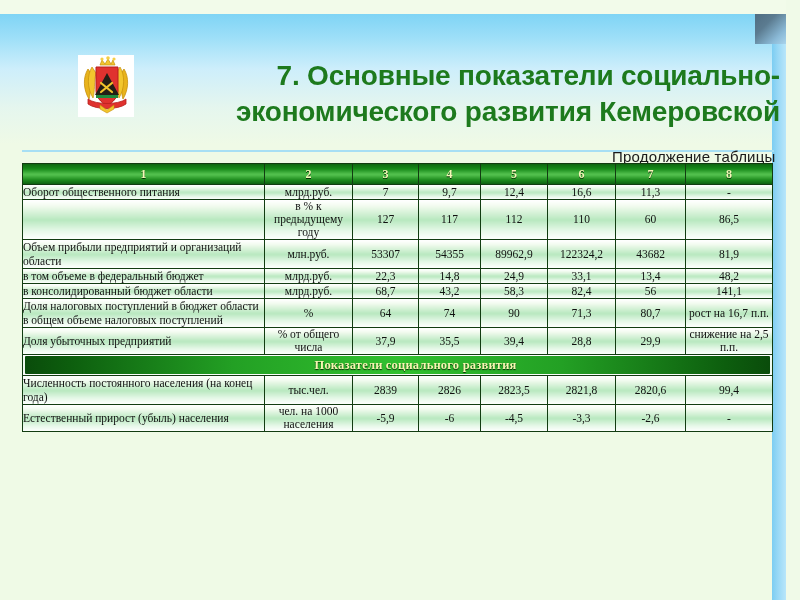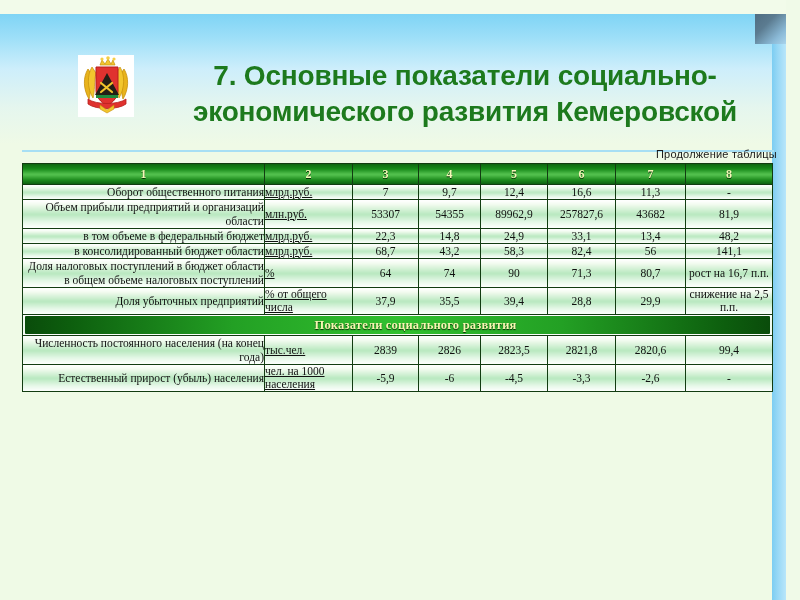--- a/index.html
+++ b/index.html
@@ -80,45 +80,44 @@
   .title {
     position: absolute;
     left: 150px;
     top: 58px;
     width: 630px;
     color: #1d7a1d;
     font-family: "Liberation Sans", sans-serif;
     font-weight: bold;
     font-size: 28px;
     line-height: 36px;
-    text-align: center;
+    text-align: right;
     letter-spacing: -0.2px;
     white-space: pre-line;
   }
 
   
   .title-rule {
     position: absolute;
     left: 22px;
     top: 150px;
     width: 752px;
     height: 2px;
     background: #a7dff4;
   }
 
   .continuation {
     position: absolute;
     left: 612px;
     top: 148px;
     font-family: "Liberation Sans", sans-serif;
-    font-size: 11px;
+    font-size: 15px;
     color: #1a1a1a;
     background: transparent;
     letter-spacing: 0.2px;
-    margin-left: 44px;
   }
 
   
   .tbl-wrap {
     position: absolute;
     left: 22px;
     top: 163px;
     width: 750px;
   }
   table.maintbl {
@@ -146,28 +145,28 @@
   }
 
   
   .cell {
     background: linear-gradient(to bottom, #ffffff 0%, #f2fbef 14%, #b8e8bf 50%, #e6f8e8 78%, #ffffff 100%);
     font-size: 11.5px;
     color: #111;
   }
   .c-name {
     padding: 2px 4px 2px 8px;
-    text-align: right;
+    text-align: left;
     line-height: 14px;
     font-family: Liberation Serif, serif;
   }
   .c-unit {
+    text-align: center;
     line-height: 13px;
     padding: 2px 2px;
-    text-decoration: underline;
   }
   .c-num {
     text-align: center;
     padding: 2px 2px;
     line-height: 13px;
   }
 
   
   tr.section td {
     height: 20px;
@@ -267,26 +266,36 @@
             <td class="cell c-name">Оборот общественного питания</td>
             <td class="cell c-unit">млрд.руб.</td>
             <td class="cell c-num">7</td>
             <td class="cell c-num">9,7</td>
             <td class="cell c-num">12,4</td>
             <td class="cell c-num">16,6</td>
             <td class="cell c-num">11,3</td>
             <td class="cell c-num">-</td>
           </tr>
           <tr>
+            <td class="cell c-name"></td>
+            <td class="cell c-unit">в % к предыдущему году</td>
+            <td class="cell c-num">127</td>
+            <td class="cell c-num">117</td>
+            <td class="cell c-num">112</td>
+            <td class="cell c-num">110</td>
+            <td class="cell c-num">60</td>
+            <td class="cell c-num">86,5</td>
+          </tr>
+          <tr>
             <td class="cell c-name">Объем прибыли предприятий и организаций области</td>
             <td class="cell c-unit">млн.руб.</td>
             <td class="cell c-num">53307</td>
             <td class="cell c-num">54355</td>
             <td class="cell c-num">89962,9</td>
-            <td class="cell c-num">257827,6</td>
+            <td class="cell c-num">122324,2</td>
             <td class="cell c-num">43682</td>
             <td class="cell c-num">81,9</td>
           </tr>
           <tr>
             <td class="cell c-name">в том объеме в федеральный бюджет</td>
             <td class="cell c-unit">млрд.руб.</td>
             <td class="cell c-num">22,3</td>
             <td class="cell c-num">14,8</td>
             <td class="cell c-num">24,9</td>
             <td class="cell c-num">33,1</td>

